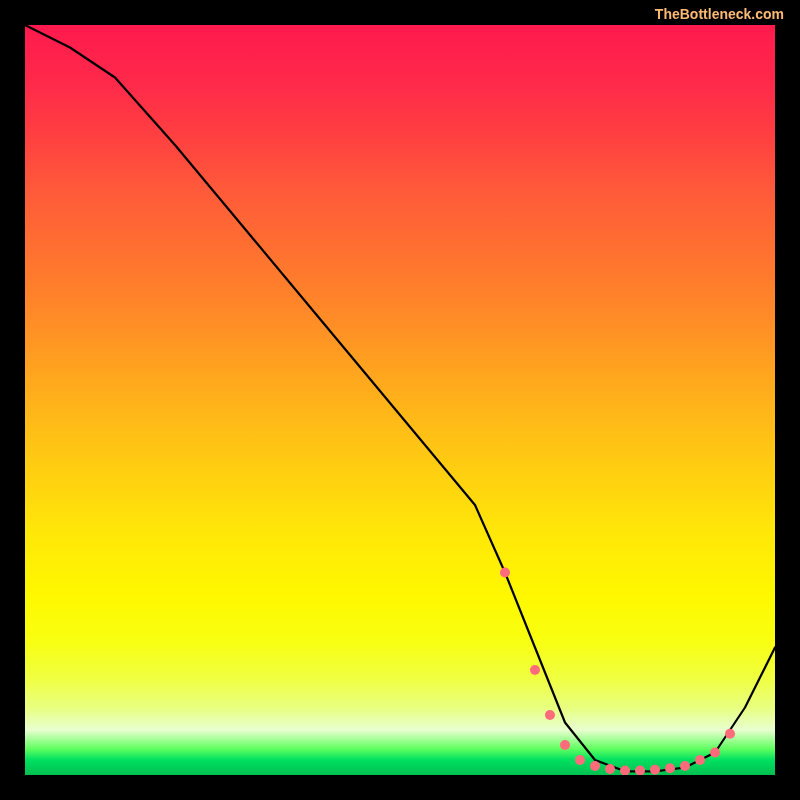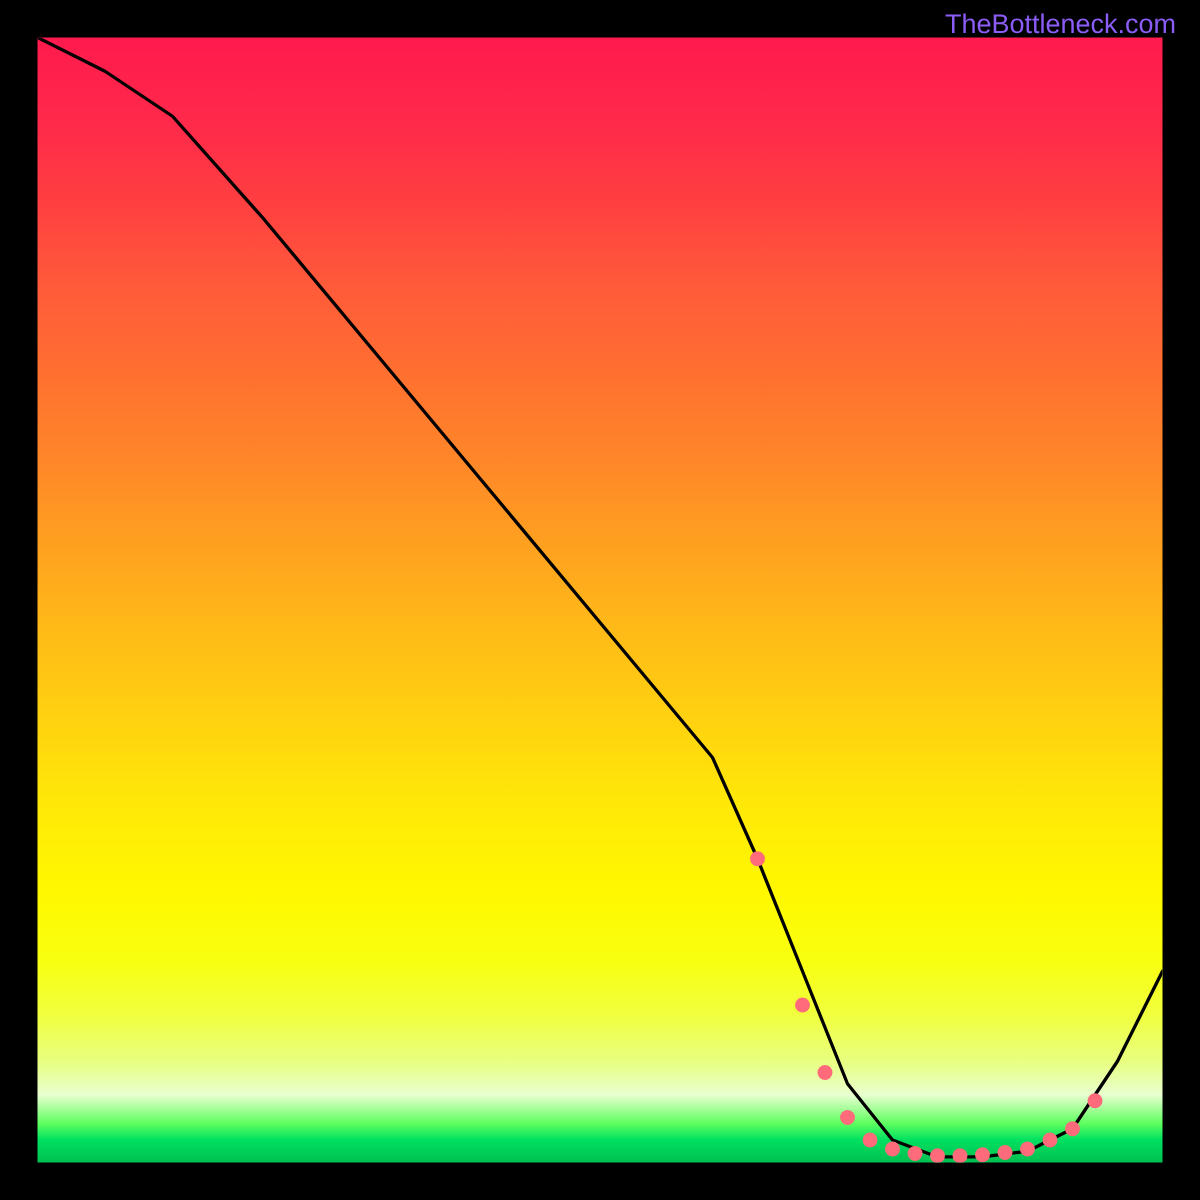--- a/index.html
+++ b/index.html
@@ -8,23 +8,23 @@
     height: 800px;
     background: #000;
     position: relative;
     overflow: hidden;
     font-family: Arial, sans-serif;
   }
   .watermark {
     position: absolute;
     top: 6px;
     right: 16px;
-    color: #8b5cf6;
-    font-size: 18px;
-    font-weight: 400;
+    color: #fdba74;
+    font-size: 14px;
+    font-weight: 700;
     z-index: 10;
   }
   .plot-area {
     position: absolute;
     left: 25px;
     top: 25px;
     width: 750px;
     height: 750px;
     background: linear-gradient(to bottom,
       #ff1a4d 0%,

